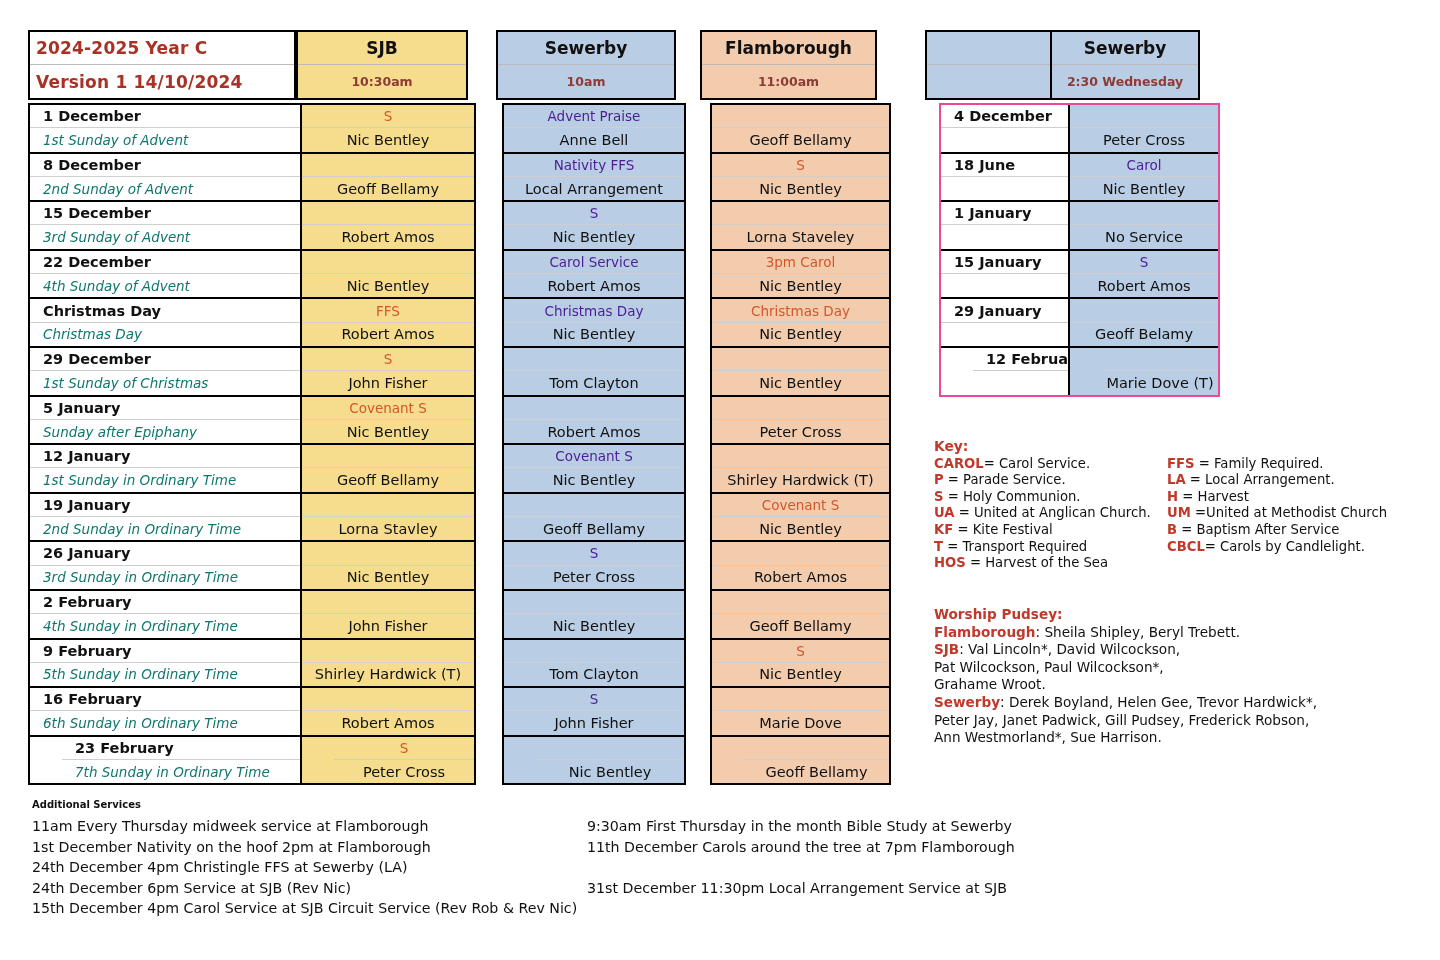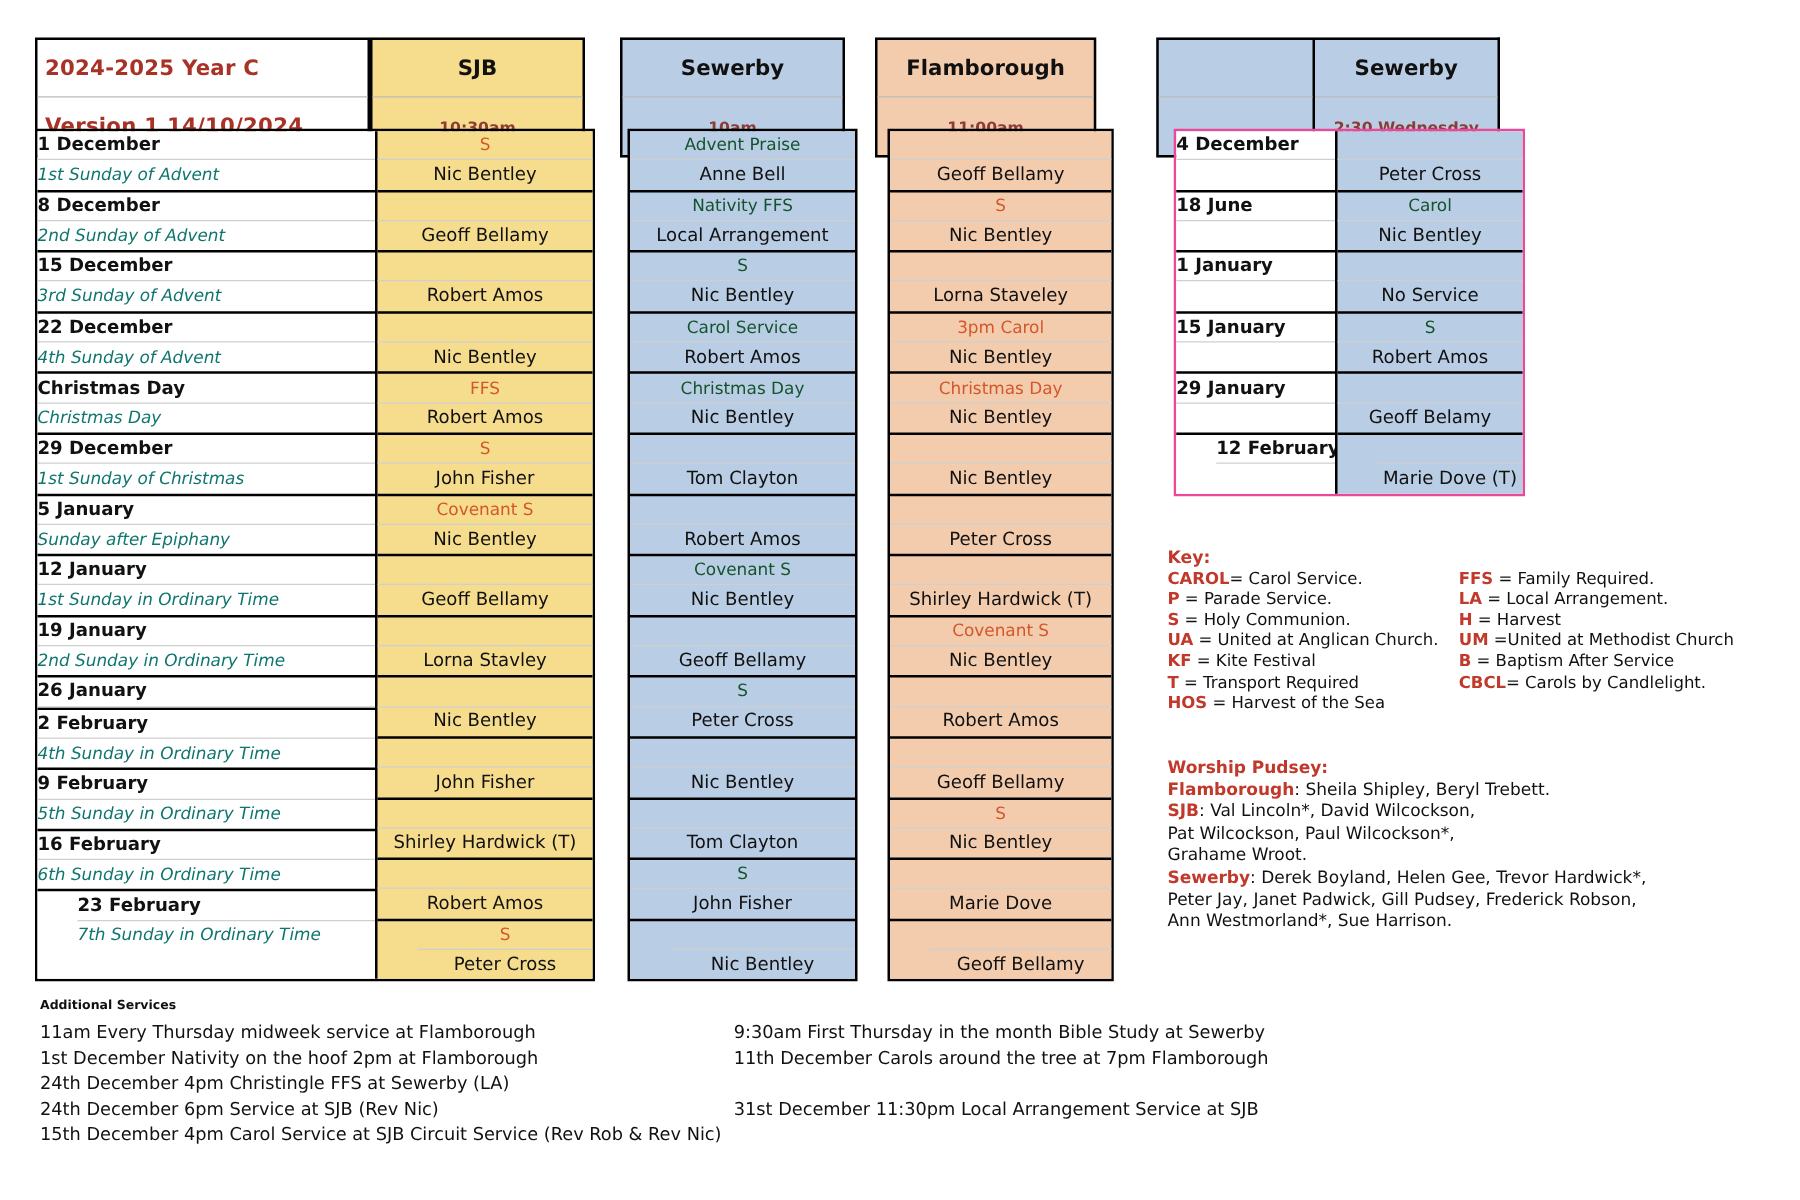--- a/index.html
+++ b/index.html
@@ -4,35 +4,35 @@
 <style>
   html,body{margin:0;padding:0;}
   body{
     width:1440px;height:960px;
     background:#ffffff;
     font-family:"DejaVu Sans","Liberation Sans",sans-serif;
     position:relative;
     overflow:hidden;
   }
   .t-orange{color:#d3572b;}
-  .t-pinkred{color:#14532d;}
+  .t-pinkred{color:#4c1d95;}
 
   
   #header-strip{
     position:absolute;left:28px;top:30px;
     display:flex;align-items:flex-start;gap:0;
   }
 
   .hdr-title-box{
     border:2px solid #000;
     display:flex;flex-direction:column;
     box-sizing:border-box;
   }
   .hdr-title-box .line{
-    height:46px;display:flex;align-items:center;
+    height:33px;display:flex;align-items:center;
     box-sizing:border-box;
     padding:0 6px;
   }
   .hdr-title-box .line:first-child{border-bottom:1px solid #bbb;}
 
   .version-cell{
     width:268px;background:#fff;
   }
   .version-cell .line{
     font-size:17px;font-weight:bold;color:#a93226;
@@ -73,21 +73,21 @@
     display:flex;align-items:center;
     box-sizing:border-box;
     font-size:14px;
     white-space:nowrap;
     overflow:hidden;
   }
   .sub.top{border-bottom:1px solid #cfcfcf;}
 
   
   .dates-col{width:270px;background:#fff;}
-  .dates-col .sub{padding-left:0;}
+  .dates-col .sub{padding-left:13px;}
   .dates-col .d1{font-size:14.5px;font-weight:bold;color:#111;}
   .dates-col .d2{font-size:13.5px;font-style:italic;color:#0f766e;}
 
   
   .svc-col{text-align:center;}
   .svc-col .sub{justify-content:center;padding:0 2px;}
   .svc-col .s1{font-size:13.5px;}
   .svc-col .s2{font-size:14.5px;color:#111;}
 
   .bg-yellow{background:#f6dd8d;}
@@ -270,20 +270,23 @@
           <div class="sub top">
             <span class="d1">19 January</span>
           </div>
           <div class="sub">
             <span class="d2">2nd Sunday in Ordinary Time</span>
           </div>
         </div>
         <div class="blk">
           <div class="sub top">
             <span class="d1">26 January</span>
+          </div>
+          <div class="sub">
+            <span class="d2">3rd Sunday in Ordinary Time</span>
           </div>
         </div>
         <div class="blk">
           <div class="sub top">
             <span class="d1">2 February</span>
           </div>
           <div class="sub">
             <span class="d2">4th Sunday in Ordinary Time</span>
           </div>
         </div>

